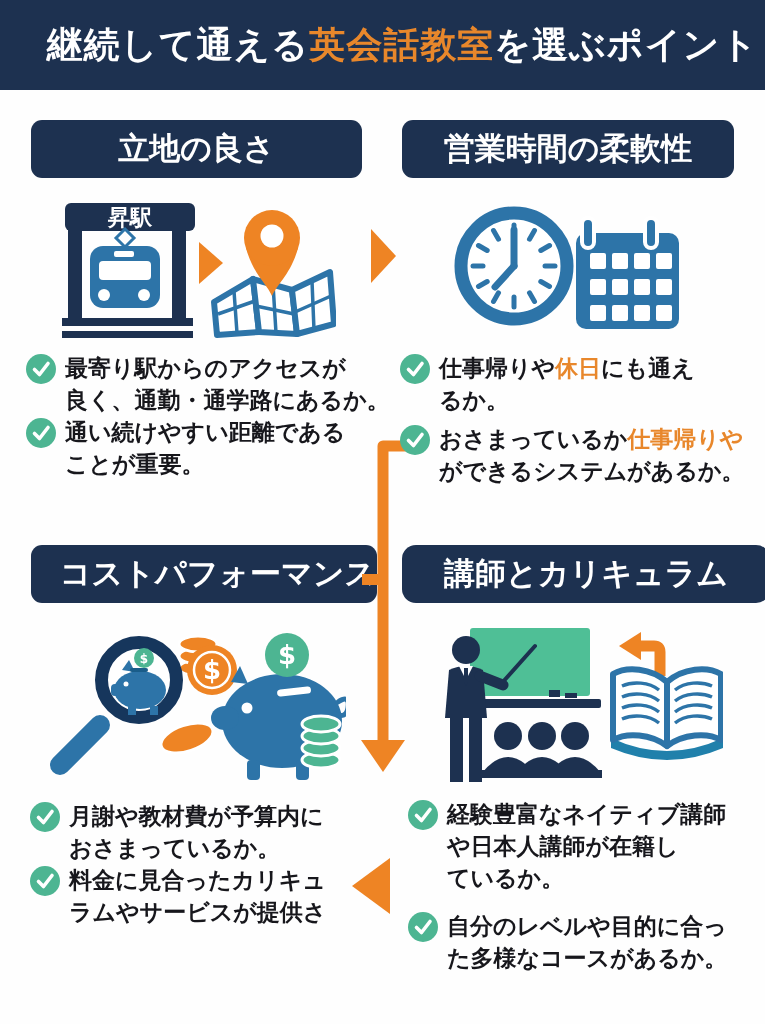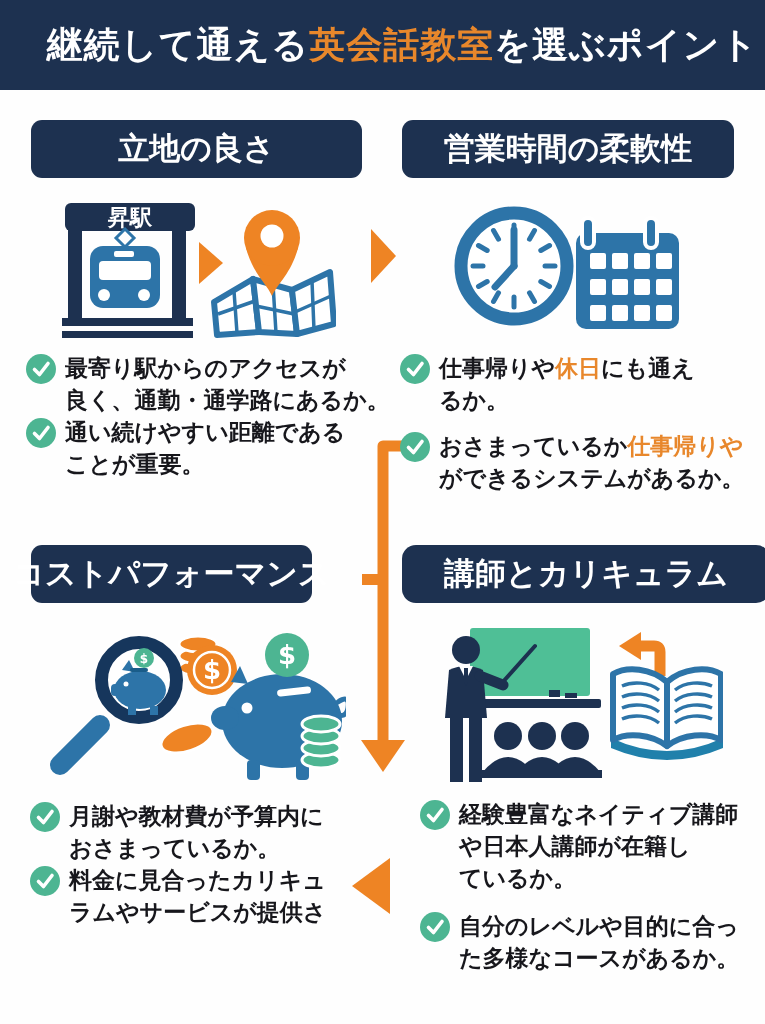--- a/index.html
+++ b/index.html
@@ -9,28 +9,28 @@
   .hdr{position:absolute;left:0;top:0;width:765px;height:90px;background:#1d3150;
        display:flex;align-items:center;justify-content:center;padding-left:20px;}
   .hdr h1{margin:0;font-size:36px;font-weight:700;color:#fff;letter-spacing:1px;white-space:nowrap;}
   .hl{color:#e8872b;}
   
   .banner{position:absolute;height:58px;background:#1d3150;border-radius:11px;color:#fff;
           display:flex;align-items:center;justify-content:center;font-size:31px;font-weight:700;
           white-space:nowrap;}
   .b1{left:31px;top:120px;width:331px;}
   .b2{left:402px;top:120px;width:332px;}
-  .b3{left:31px;top:545px;width:281px;}
+  .b3{left:31px;top:545px;width:318px;padding-left:28px;}
   .b4{left:402px;top:545px;width:368px;border-radius:14px;}
   
   ul.blist{position:absolute;margin:0;padding:0;list-style:none;display:flex;flex-direction:column;}
   .u1{left:26px;top:352px;}
-  .u2{left:400px;top:352px;gap:14px;}
+  .u2{left:400px;top:352px;gap:7px;}
   .u3{left:30px;top:800px;gap:0;}
-  .u4{left:420px;top:798px;gap:16px;}
+  .u4{left:408px;top:798px;gap:16px;}
   ul.blist li{display:flex;align-items:flex-start;gap:9px;}
   .check{flex:0 0 30px;width:30px;height:30px;margin-top:2px;}
   .txt{font-size:23px;font-weight:700;color:#17171c;line-height:32px;}
   .ln{display:block;white-space:nowrap;}
   
   .tri{position:absolute;width:0;height:0;}
   .tri-r1{left:199px;top:242px;border-top:21px solid transparent;border-bottom:21px solid transparent;
           border-left:24px solid #ee8424;}
   .tri-r2{left:371px;top:229px;border-top:27px solid transparent;border-bottom:27px solid transparent;
           border-left:25px solid #ee8424;}

